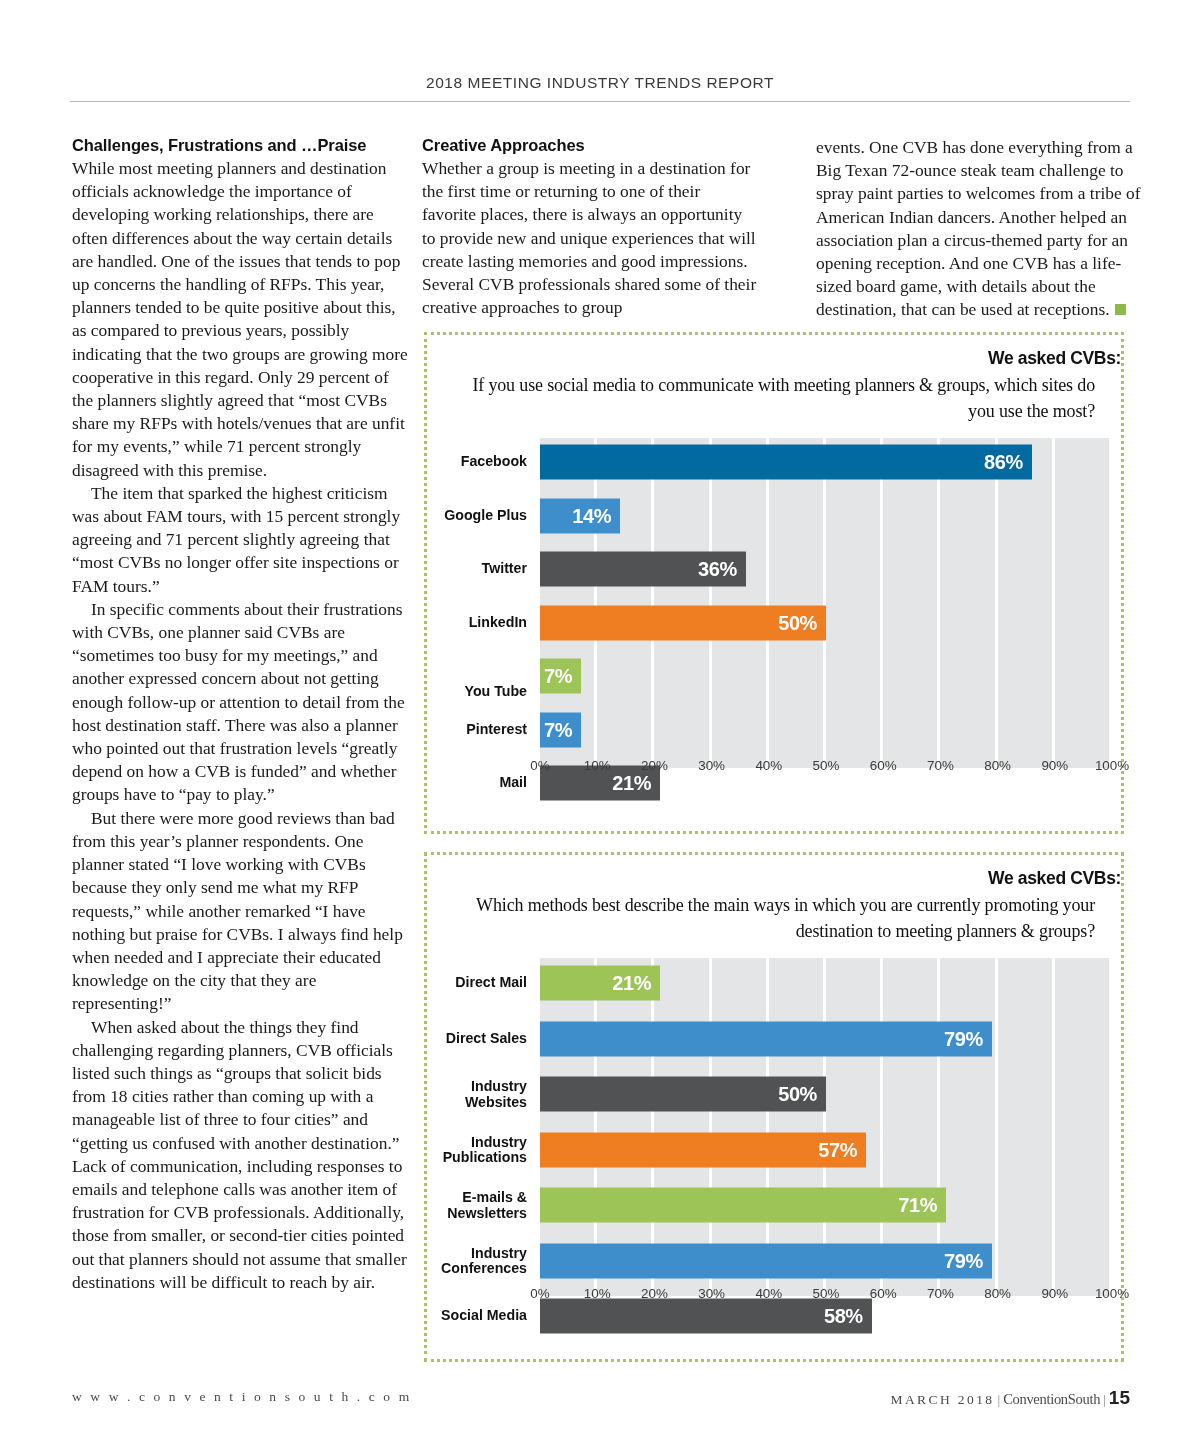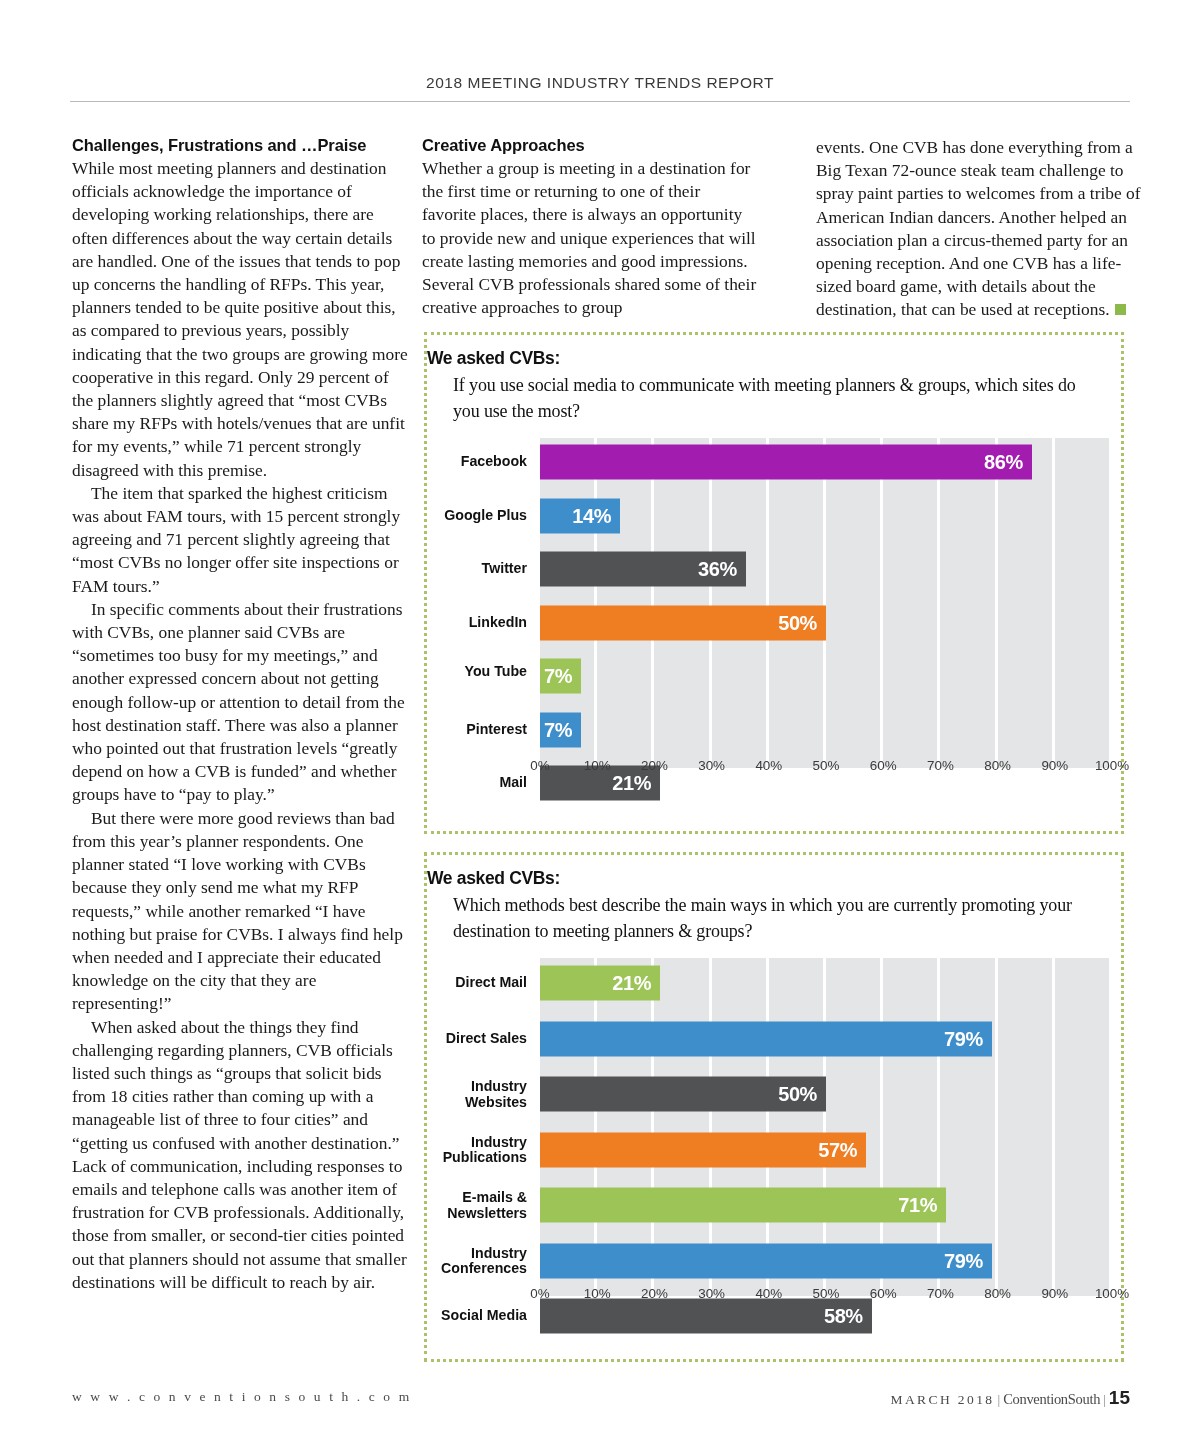--- a/index.html
+++ b/index.html
@@ -46,21 +46,21 @@
 
   
   .panel{
     position:absolute;left:424px;width:700px;
     border:3px dotted #aac36b;background:#fff;
     box-sizing:border-box;
   }
   #panel1{top:332px;height:502px;}
   #panel2{top:852px;height:510px;}
 
-  .ctitle-wrap{text-align:left;padding-top:13px;}
+  .ctitle-wrap{text-align:right;padding-top:13px;}
   .ctitle-a{
     font-family:"Liberation Sans",sans-serif;
     font-weight:bold;font-size:17.5px;color:#111;letter-spacing:-.35px;
   }
   .ctitle-b{
     font-size:18px;line-height:26px;color:#111;
     padding:3px 26px 0 26px;letter-spacing:-.15px;
   }
 
   
@@ -153,38 +153,38 @@
     <div class="ctitle-wrap">
       <div class="ctitle-a">We asked CVBs:</div>
       <div class="ctitle-b">If you use social media to communicate with meeting planners &amp; groups, which sites do you use the most?</div>
     </div>
     <div class="plot">
       <div class="labels" id="labels1">
           <div class="lbl" style="top: 24px;">Facebook</div>
           <div class="lbl" style="top: 77.5px;">Google Plus</div>
           <div class="lbl" style="top: 131px;">Twitter</div>
           <div class="lbl" style="top: 184.5px;">LinkedIn</div>
-          <div class="lbl" style="top: 234px;">You Tube</div>
+          <div class="lbl" style="top: 254px;">You Tube</div>
           <div class="lbl" style="top: 291.5px;">Pinterest</div>
           <div class="lbl" style="top: 345px;">Mail</div>
         </div>
       <div class="grid" id="grid1">
           <div class="band" style="left: 0%; width: calc(10% - 3px);"></div>
           <div class="band" style="left: 10%; width: calc(10% - 3px);"></div>
           <div class="band" style="left: 20%; width: calc(10% - 3px);"></div>
           <div class="band" style="left: 30%; width: calc(10% - 3px);"></div>
           <div class="band" style="left: 40%; width: calc(10% - 3px);"></div>
           <div class="band" style="left: 50%; width: calc(10% - 3px);"></div>
           <div class="band" style="left: 60%; width: calc(10% - 3px);"></div>
           <div class="band" style="left: 70%; width: calc(10% - 3px);"></div>
           <div class="band" style="left: 80%; width: calc(10% - 3px);"></div>
           <div class="band" style="left: 90%; width: calc(10% - 3px);"></div>
         </div>
       <div class="bars" id="bars1">
-          <div class="bar" style="top: 24px; left: 0px; width: 86%; background: #a21caf;">
+          <div class="bar" style="top: 24px; left: 0px; width: 86%; background: #0369a1;">
             <span>86%</span>
           </div>
           <div class="bar" style="top: 77.5px; left: 0px; width: 14%; background: rgb(63, 142, 204);">
             <span>14%</span>
           </div>
           <div class="bar" style="top: 131px; left: 0px; width: 36%; background: rgb(81, 82, 84);">
             <span>36%</span>
           </div>
           <div class="bar" style="top: 184.5px; left: 0px; width: 50%; background: rgb(239, 125, 34);">
             <span>50%</span>

